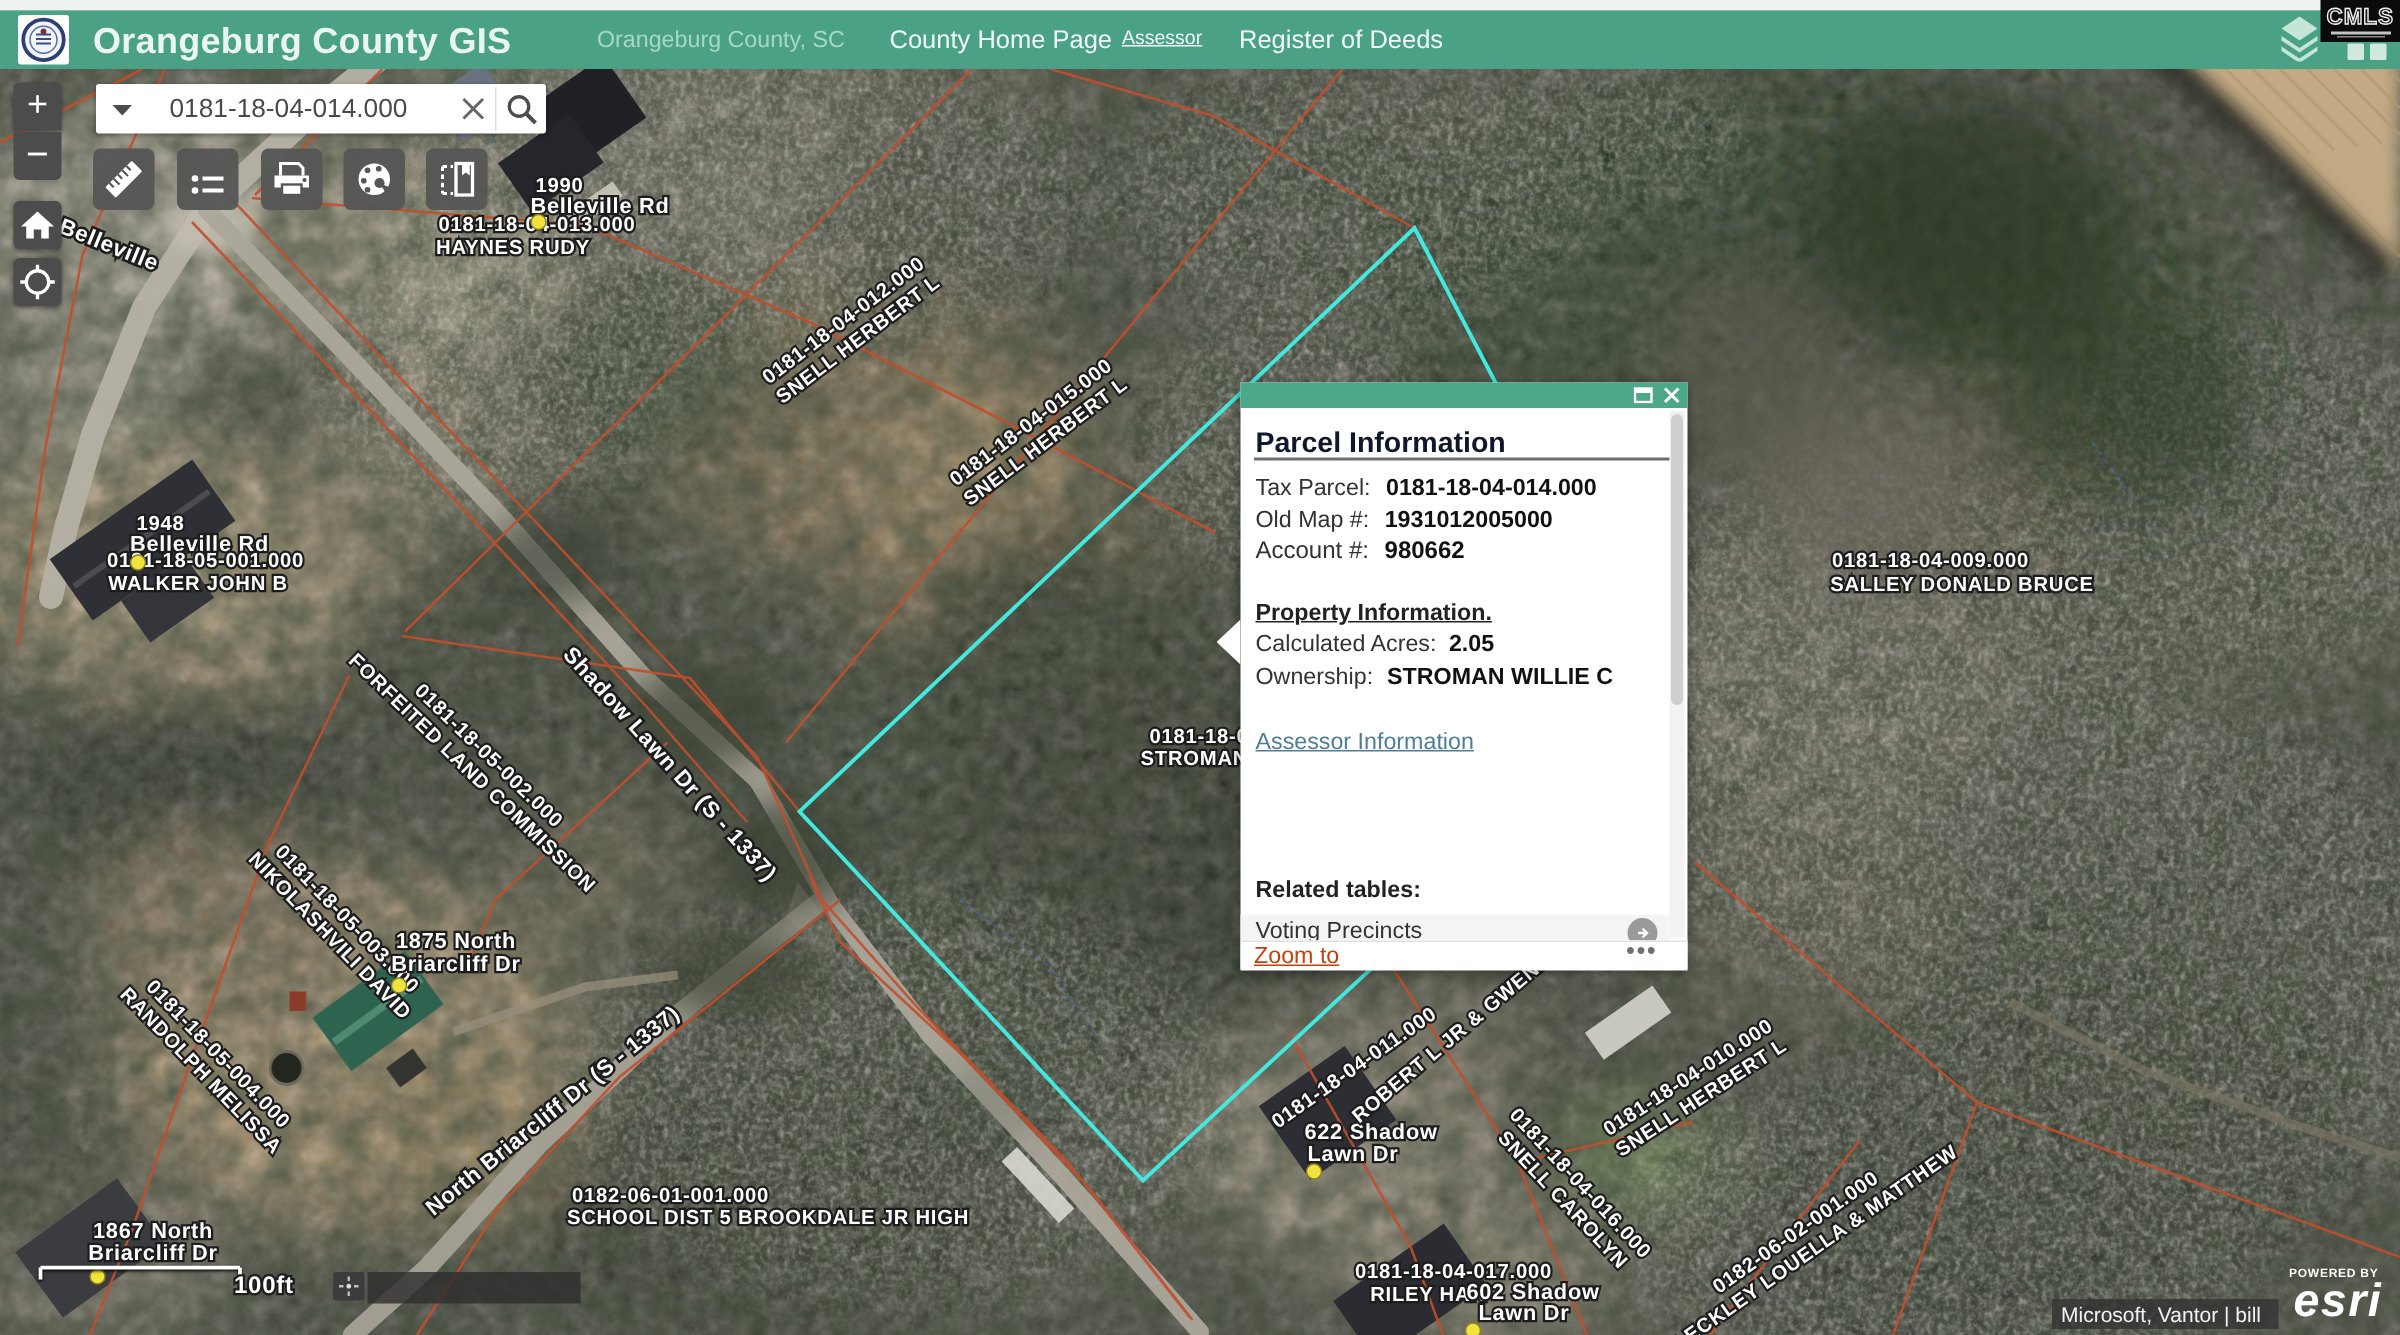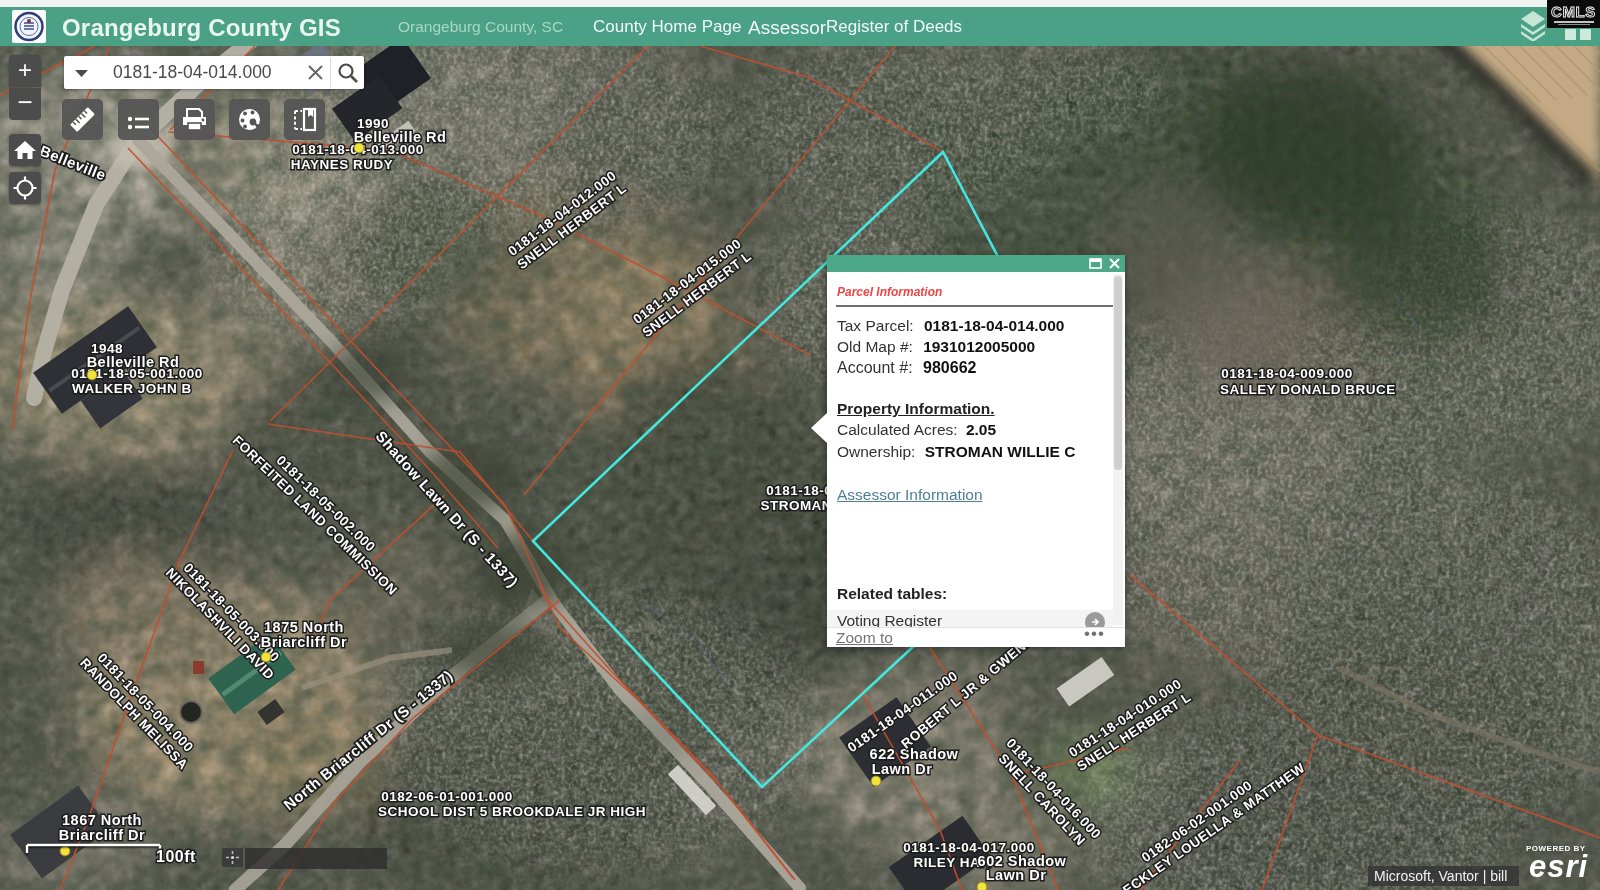--- a/index.html
+++ b/index.html
@@ -384,21 +384,21 @@
         <path d="M12,13 h10 M12,16 h10 M12,19 h10" stroke="#3a4d88" stroke-width="1.4"></path>
         <circle cx="17" cy="11" r="2" fill="#7a3040"></circle>
       </svg>
 </div>
 
 <div class="abs" style="left:62px;top:14px;font-size:24px;font-weight:bold;color:#e9f7ef;letter-spacing:0.2px;">Orangeburg County GIS</div>
 
 <div class="abs" style="left:398px;top:18px;font-size:15.5px;color:#a7d8c1;">Orangeburg County, SC</div>
 
 <div class="abs" style="left:593px;top:17px;font-size:17px;color:#f1faf6;">County Home Page</div>
-<div class="abs" style="left:748px;top:17px;font-size:19px;color:#f1faf6;">Assessor</div>
+<div class="abs" style="left:748px;top:17px;font-size:13px;color:#f1faf6;text-decoration:underline;">Assessor</div>
 <div class="abs" style="left:826px;top:17px;font-size:17px;color:#f1faf6;">Register of Deeds</div>
 
 <svg class="abs" style="left:1518px;top:9px" width="30" height="32" viewBox="0 0 30 32">
 <polygon points="15,2 27,10 15,18 3,10" fill="#cfeadd" opacity="0.92"></polygon>
 <polygon points="3,15 15,23 27,15 27,18 15,26 3,18" fill="#cfeadd" opacity="0.92"></polygon>
 <polygon points="3,22 15,30 27,22 27,25 15,33 3,25" fill="#cfeadd" opacity="0.92"></polygon>
 </svg>
 
 <div class="abs" style="left:1565px;top:29px;width:11px;height:11px;background:#cfeadd;border-radius:1px;"></div>
 <div class="abs" style="left:1580px;top:29px;width:11px;height:11px;background:#cfeadd;border-radius:1px;"></div>
@@ -499,21 +499,21 @@
         <path d="M2,2 L11,11 M11,2 L2,11" stroke="#fff" stroke-width="2"></path>
       </svg>
 
   <svg class="abs" style="left:-16px;top:158px" width="16" height="30">
         <polygon points="16,0 0,15 16,30" fill="#fff"></polygon>
       </svg>
 
   <div class="abs" style="left:286px;top:19px;width:10px;height:351px;background:#f2f2f2;"></div>
   <div class="abs" style="left:287px;top:21px;width:8px;height:194px;background:#cfcfcf;border-radius:4px;"></div>
 
-  <div class="abs" style="left:10px;top:30px;font-size:12px;font-weight:bold;color:#ef4444;font-style:italic;">Parcel Information</div>
+  <div class="abs" style="left:10px;top:30px;font-size:19px;font-weight:bold;color:#0f172a;">Parcel Information</div>
 
   <div class="abs" style="left:9px;top:50px;width:277px;height:1.5px;background:#6e6e6e;"></div>
 
   <div class="abs" style="left:10px;top:62px;font-size:15.5px;color:#323232;">Tax Parcel: <b style="color:#111;margin-left:6px;">0181-18-04-014.000</b></div>
 
   <div class="abs" style="left:10px;top:83px;font-size:15.5px;color:#323232;">Old Map #: <b style="color:#111;margin-left:6px;">1931012005000</b></div>
 
   <div class="abs" style="left:10px;top:104px;font-size:16px;color:#323232;">Account #: <b style="color:#111;margin-left:6px;">980662</b></div>
 
   <div class="abs" style="left:10px;top:145px;font-size:15.5px;font-weight:bold;color:#222;text-decoration:underline;">Property Information.</div>
@@ -521,29 +521,29 @@
   <div class="abs" style="left:10px;top:166px;font-size:15.5px;color:#323232;">Calculated Acres: <b style="color:#111;margin-left:4px;">2.05</b></div>
 
   <div class="abs" style="left:10px;top:188px;font-size:15.5px;color:#323232;">Ownership: <b style="color:#111;margin-left:5px;">STROMAN WILLIE C</b></div>
 
   <div class="abs" style="left:10px;top:231px;font-size:15.5px;color:#4e7e95;text-decoration:underline;">Assessor Information</div>
 
 
   <div class="abs" style="left:10px;top:330px;font-size:15.5px;font-weight:bold;color:#222;">Related tables:</div>
 
   <div class="abs" style="left:0;top:355px;width:286px;height:17px;background:#f4f4f4;overflow:hidden;">
-    <div class="abs" style="left:10px;top:2px;font-size:15.5px;color:#323232;">Voting Register</div>
+    <div class="abs" style="left:10px;top:2px;font-size:15.5px;color:#323232;">Voting Precincts</div>
     <div class="abs" style="left:258px;top:2px;width:20px;height:20px;background:#9a9a9a;border-radius:50%;"></div>
     <svg class="abs" style="left:263px;top:6px" width="11" height="11">
           <path d="M2,6 H8 M5,3 L8,6 L5,9" stroke="#fff" stroke-width="1.6" fill="none"></path>
         </svg>
   </div>
 
   <div class="abs" style="left:0;top:372px;width:298px;height:19px;background:#fff;border-top:1px solid #e2e2e2;">
-    <div class="abs" style="left:9px;top:1px;font-size:15.5px;color:#737373;text-decoration:underline;">Zoom to</div>
+    <div class="abs" style="left:9px;top:1px;font-size:15.5px;color:#c2410c;text-decoration:underline;">Zoom to</div>
     <div class="abs" style="left:257px;top:-4px;font-size:17px;color:#707070;letter-spacing:1px;">•••</div>
   </div>
 </div>
 
 <div class="abs" style="left:222px;top:848px;width:21px;height:19px;background:#3c3c3c;border-radius:2px;">
 <svg width="21" height="19">
         <path d="M4,9.5 H7 M14,9.5 H17 M10.5,3 V6 M10.5,13 V16" stroke="#bbb" stroke-width="1.6"></path>
         <circle cx="10.5" cy="9.5" r="1.6" fill="#ddd"></circle>
       </svg></div>
 

